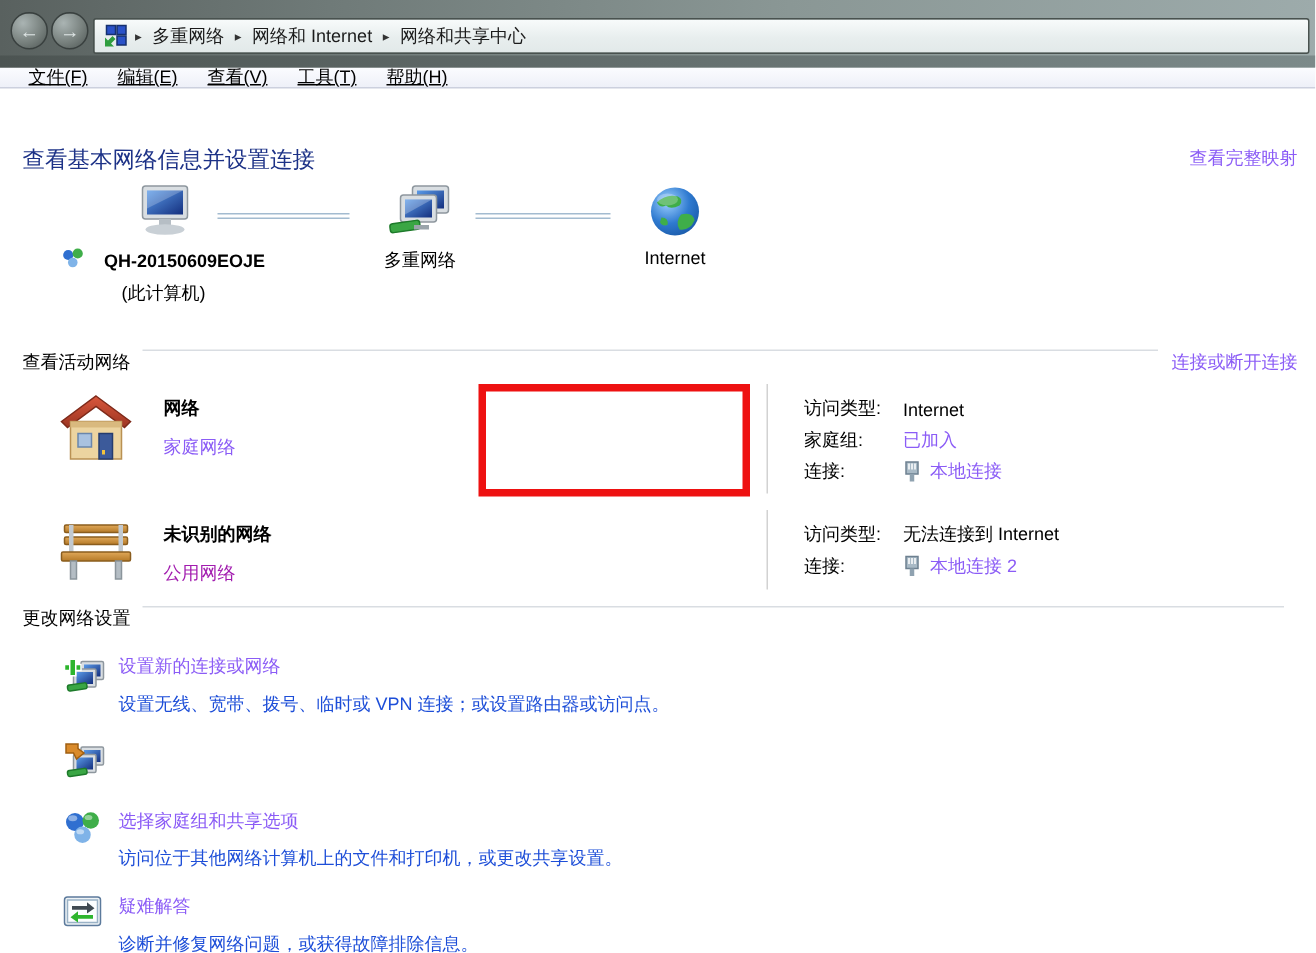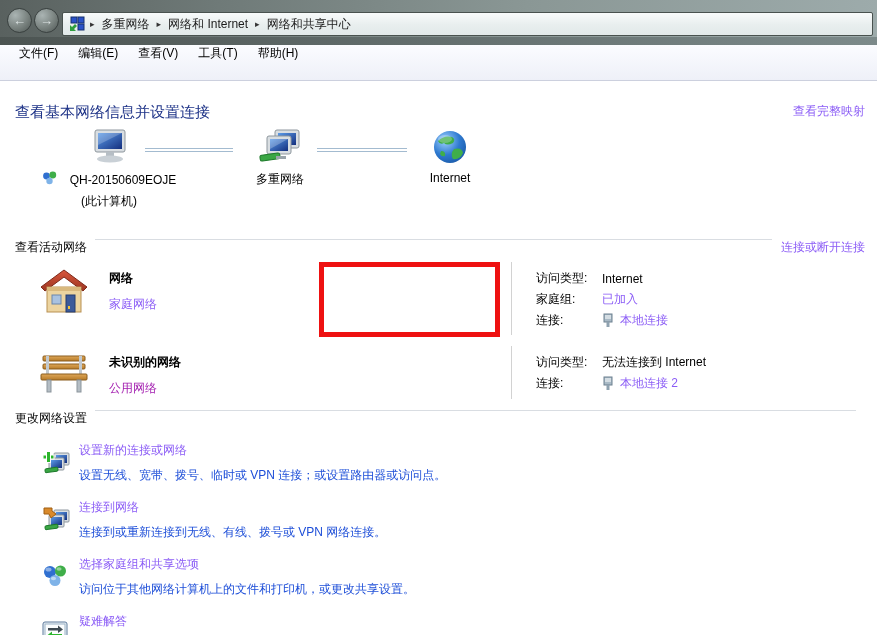--- a/index.html
+++ b/index.html
@@ -29,52 +29,53 @@
     position: absolute; left: 62px; right: 4px; top: 12px; height: 24px; z-index: 2;
     background: linear-gradient(#f8fbfb, #e8eeee 55%, #e2e9e9);
     border: 1px solid #49524f; border-radius: 2px;
     display: flex; align-items: center; padding: 0 6px; color: #1b1b1b;
   }
   .crumb { padding: 0 4px; cursor: pointer; white-space: nowrap; }
   .crumb-sep { font-size: 9px; color: #333; padding: 0 3px; }
   .crumb-icon { display: inline-flex; margin-right: 2px; }
   
   .menubar {
-    height: 36px; display: flex; padding-left: 9px;
+    height: 14px; display: flex; align-items: center; padding-left: 9px;
     background: linear-gradient(#fbfcff, #eef0f8);
     border-bottom: 1px solid #ccd0de;
+    text-decoration: underline;
   }
   .menu-item { padding: 0 10px; cursor: default; }
   
   .content { display: flex; height: 564px; }
   .sidebar {
     width: 202px; flex: none; display: flex; flex-direction: column;
     background: linear-gradient(180deg, #eff5fc 0%, #e3ecf7 55%, #d8e4f2 100%);
     border-right: 1px solid #c4d0e0;
     padding: 13px 6px 11px 18px;
   }
   .side-link { color: #1d3287; line-height: 13px; margin-bottom: 12px; cursor: pointer; white-space: nowrap; }
   .side-link.home { margin-bottom: 25px; }
   .side-bottom { margin-top: auto; }
   .see-also { color: #7b7b7b; margin-bottom: 13px; }
   .side-bottom .side-link { margin-bottom: 13px; }
   .side-bottom .side-link:last-child { margin-bottom: 0; }
-  .main { flex: 1; position: relative; padding: 22px 12px 0 15px; background: #fff; }
+  .main { flex: 1; position: relative; padding: 22px 12px 0 15px; background: #fff; margin-top: 16px; }
   .title-row { display: flex; justify-content: space-between; align-items: flex-start; }
   .page-title { font-size: 15px; font-weight: normal; color: #1d3287; }
   a.link, .link { color: #8b5cf6; text-decoration: none; cursor: pointer; white-space: nowrap; }
   
   .map { position: relative; height: 100px; margin-top: 7px; }
   .map-node { position: absolute; top: 0; text-align: center; }
   .node-computer { left: 14px; width: 160px; }
   .node-multi    { left: 215px; width: 100px; }
   .node-internet { left: 395px; width: 80px; }
   .map-label { margin-top: 3px; }
   .map-sub { margin-top: 5px; }
-  .name-with-icon { display: inline-flex; align-items: center; gap: 13px; }
+  .name-with-icon { display: inline-flex; align-items: center; gap: 13px; font-weight: bold; }
   .conn-line {
     position: absolute; top: 19px; height: 4px;
     border-top: 1px solid #a3bbd0; border-bottom: 1px solid #a3bbd0;
   }
   .line1 { left: 130px; width: 88px; }
   .line2 { left: 302px; width: 90px; }
   
   .section-hdr { display: flex; align-items: flex-start; margin-top: 10px; }
   .section-hdr .rule { flex: 1; height: 1px; background: #d9dde2; margin: 0 9px 0 8px; }
   
@@ -88,21 +89,21 @@
   .net-details { width: 354px; flex: none; border-left: 1px solid #d2d2d2; padding: 6px 0 4px 24px; }
   .detail-row { display: flex; align-items: center; height: 21px; }
   .d-label { width: 66px; flex: none; }
   .d-ethicon { margin-right: 6px; display: inline-flex; }
   .redbox {
     position: absolute; left: 304px; top: 0px; width: 181px; height: 75px;
     border: 5px solid #ee1111; pointer-events: none; z-index: 3;
   }
   
   .tasks { margin-top: 4px; }
-  .task { display: flex; margin-top: 15px; align-items: center; }
+  .task { display: flex; margin-top: 15px; }
   .task-icon-cell { width: 37px; margin-left: 27px; padding-top: 1px; flex: none; }
   .task-title { margin-bottom: 8px; }
   .task-desc { color: #1d4ed8; }
 </style>
 </head>
 <body>
 
 <svg width="0" height="0" style="position:absolute">
   <defs>
     <linearGradient id="scr" x1="0" y1="0" x2="1" y2="1">
@@ -341,24 +342,20 @@
           <div class="task-icon-cell">
             <svg width="28" height="27" viewBox="0 0 28 27">
               <rect x="12" y="4" width="15" height="12" rx="1" fill="#d9dee2" stroke="#8e979e"></rect>
               <rect x="14" y="6" width="11" height="8" fill="url(#scr)"></rect>
               <rect x="7" y="9" width="15" height="12" rx="1" fill="#d9dee2" stroke="#8e979e"></rect>
               <rect x="9" y="11" width="11" height="8" fill="url(#scr)"></rect>
               <rect x="3" y="19" width="13" height="4" rx="1.5" fill="#3aa644" stroke="#1d7a2a" transform="rotate(-8 9 21)"></rect>
               <polygon points="2,2 10,2 10,5 14,8 9,12 7,8 2,8" fill="#d98a2b" stroke="#a05f12"></polygon>
             </svg>
           </div>
-          <div class="task-body">
-            <div class="task-title link">连接到网络</div>
-            <div class="task-desc">连接到或重新连接到无线、有线、拨号或 VPN 网络连接。</div>
-          </div>
         </div>
 
         <div class="task">
           <div class="task-icon-cell">
             <svg width="26" height="24" viewBox="0 0 26 24">
               <circle cx="8" cy="8" r="6" fill="#2f6fd0"></circle>
               <ellipse cx="6.5" cy="5.5" rx="3" ry="2" fill="#ffffff" opacity="0.45"></ellipse>
               <circle cx="18.5" cy="7" r="5.5" fill="#3fae49"></circle>
               <ellipse cx="17" cy="5" rx="2.6" ry="1.7" fill="#ffffff" opacity="0.45"></ellipse>
               <circle cx="13" cy="16.5" r="5.5" fill="#7fb3e8"></circle>

